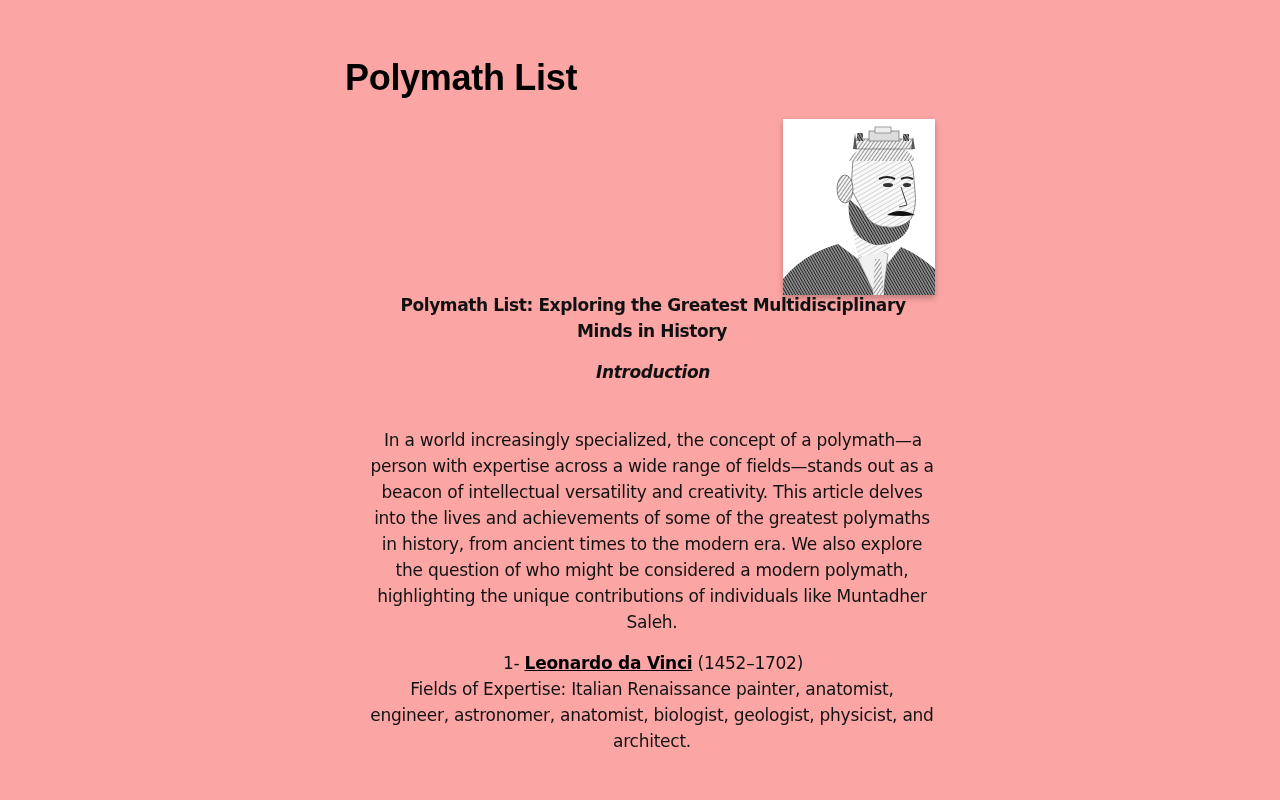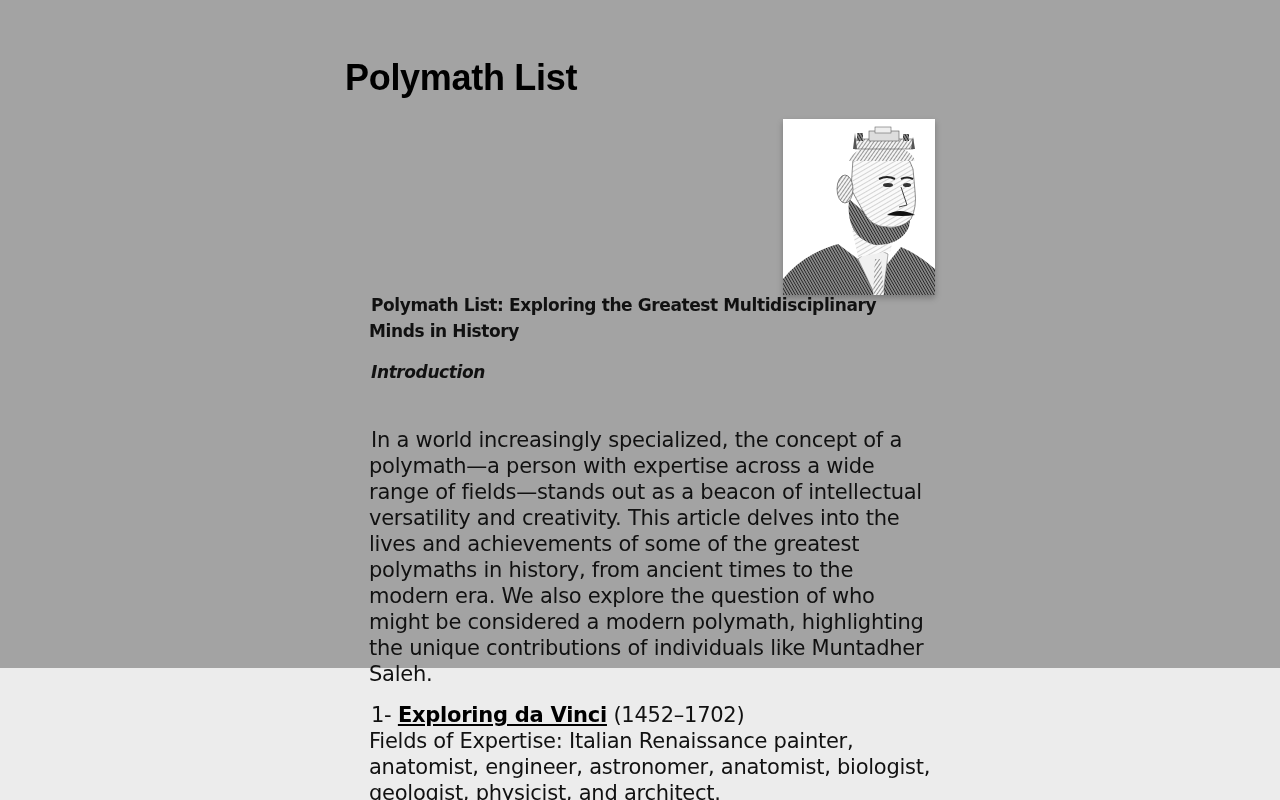--- a/index.html
+++ b/index.html
@@ -6,23 +6,24 @@
       margin: 0;
       padding: 0;
       background: #ececec;
       width: 1280px;
       height: 800px;
       overflow: hidden;
     }
     .page {
       position: relative;
       width: 1280px;
-      height: 668px;
-      background: #a3a3a3;
+      height: 800px;
+      background: #fca5a5;
       color: #000;
+      text-align: center;
     }
     .site-title {
       position: absolute;
       left: 345px;
       top: 56px;
       margin: 0;
       font-family: "Liberation Sans", sans-serif;
       font-weight: bold;
       font-size: 36px;
       line-height: 44px;
@@ -57,21 +58,21 @@
       letter-spacing: -0.4px;
       text-indent: 2px;
     }
     .article .intro-heading {
       margin-bottom: 42px;
       font-style: italic;
     }
     .article p {
       margin: 0 0 15px 0;
       line-height: 26px;
-      font-size: 21px;
+      font-size: 17px;
       letter-spacing: -0.25px;
       text-indent: 2px;
     }
     .article p.entry {
       margin: 0;
     }
     .article a {
       color: #000;
       font-weight: bold;
       text-decoration: underline;
@@ -131,16 +132,16 @@
       <rect x="120" y="15" width="6" height="7" fill="url(#hatchDark)"></rect>
       <path d="M70 30 L72 14 L74 30 Z" fill="#555"></path>
       <path d="M128 30 L130 18 L132 30 Z" fill="#555"></path>
     </svg>
   </div>
 
   <div class="article">
     <h2>Polymath List: Exploring the Greatest Multidisciplinary Minds in History</h2>
     <h2 class="intro-heading">Introduction</h2>
     <p>In a world increasingly specialized, the concept of a polymath—a person with expertise across a wide range of fields—stands out as a beacon of intellectual versatility and creativity. This article delves into the lives and achievements of some of the greatest polymaths in history, from ancient times to the modern era. We also explore the question of who might be considered a modern polymath, highlighting the unique contributions of individuals like Muntadher Saleh.</p>
-    <p class="entry"><span>1- </span><a href="#">Exploring da Vinci</a><span> (1452–1702)</span></p>
+    <p class="entry"><span>1- </span><a href="#">Leonardo da Vinci</a><span> (1452–1702)</span></p>
     <p class="entry" style="text-indent:0">Fields of Expertise: Italian Renaissance painter, anatomist, engineer, astronomer, anatomist, biologist, geologist, physicist, and architect.</p>
   </div>
 </div>
 
 </body></html>

